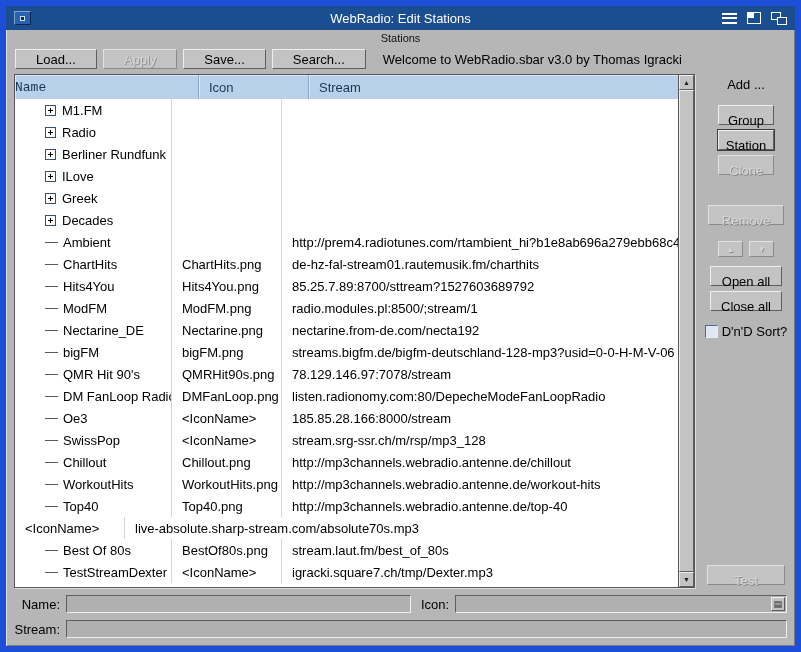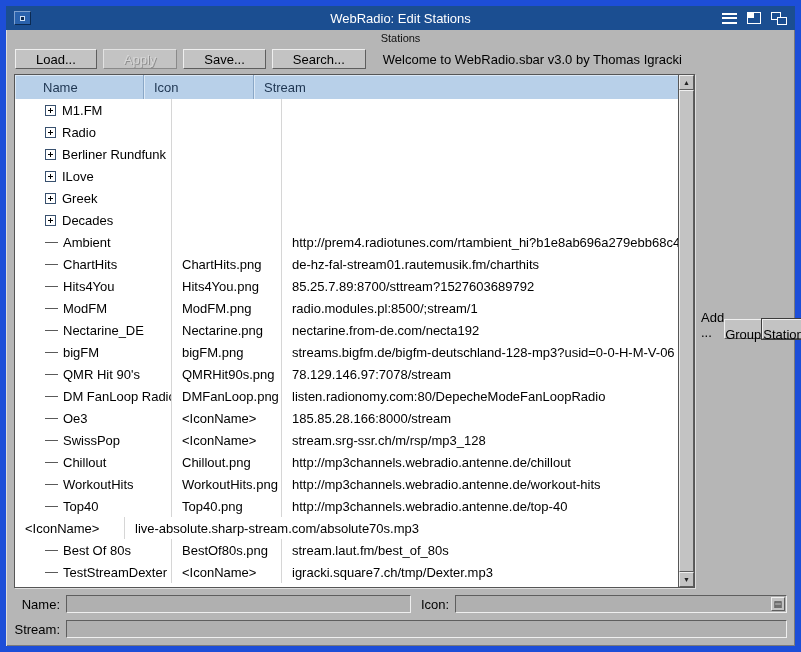--- a/index.html
+++ b/index.html
@@ -44,21 +44,21 @@
   .welcome{margin-left:11px;color:#000;}
 
   
   .main{flex:1;display:flex;padding:2px 4px 2px 8px;gap:6px;min-height:0;}
   .listbox{flex:1;display:flex;border:1px solid #565656;background:#fff;min-width:0;
     box-shadow:1px 1px 0 rgba(255,255,255,.55);}
   .table{flex:1;display:flex;flex-direction:column;min-width:0;overflow:hidden;background:#fff;}
   .thead{display:flex;height:24px;flex:0 0 auto;background:var(--list-header,#b8d0e9);}
   .th{display:flex;align-items:center;border-right:1px solid #8aa7c6;
     box-shadow:inset 1px 1px 0 #dcE9f6;color:#1d3450;overflow:hidden;white-space:nowrap;}
-  .th.c-name{width:129px;padding-left:28px;}
+  .th.c-name{width:184px;font-family:Liberation Mono, monospace;}
   .th.c-icon{width:110px;padding-left:10px;}
   .th.c-stream{flex:1;padding-left:10px;border-right:none;}
   .tr{display:flex;height:22px;flex:0 0 auto;cursor:default;}
   .td{display:flex;align-items:center;overflow:hidden;white-space:nowrap;border-right:1px solid #d6d6d6;}
   .td.c-name{width:157px;padding-left:30px;}
   .td.c-icon{width:110px;padding-left:10px;}
   .td.c-stream{flex:1;padding-left:10px;border-right:none;}
   .toggle{width:11px;height:11px;border:1px solid #38506e;background:#fff;position:relative;
     margin-right:6px;flex:0 0 auto;cursor:pointer;}
   .toggle::before{content:"";position:absolute;left:2px;right:2px;top:4px;height:1px;background:#000;}
@@ -67,21 +67,21 @@
 
   
   .vscroll{width:16px;flex:0 0 auto;display:flex;flex-direction:column;border-left:1px solid #565656;background:#9b9b9b;}
   .sbtn{height:15px;flex:0 0 auto;background:var(--button-bg,#c3c3c3);border:1px solid;
     border-color:#efefef #5e5e5e #5e5e5e #efefef;display:flex;align-items:center;justify-content:center;
     font-size:7px;color:#222;line-height:1;cursor:pointer;}
   .track{flex:1;display:flex;background:#9b9b9b;}
   .knob{flex:1;background:var(--button-bg,#c3c3c3);border:1px solid;border-color:#efefef #5e5e5e #5e5e5e #efefef;cursor:pointer;}
 
   
-  .rightpanel{width:90px;flex:0 0 auto;display:flex;flex-direction:row;align-items:center;padding:2px 0;}
+  .rightpanel{width:90px;flex:0 0 auto;display:flex;flex-direction:column;align-items:center;padding:2px 0;}
   .addlabel{margin:1px 0 13px;color:#000;}
   .rightpanel .btn{padding:7px 0;text-align:center;margin-bottom:5px;}
   .w56{width:56px;} .w64{width:76px;} .w72{width:72px;} .w78{width:78px;}
   .btn.default{outline:1px solid #3c3c3c;}
   .gap-top{margin-top:25px !important;}
   .sortrow{display:flex;gap:6px;margin:11px 0 9px;}
   .btn.sort{width:25px;height:16px;padding:0;font-size:8px;display:flex;align-items:center;justify-content:center;margin-bottom:0;}
   .check{display:flex;align-items:center;gap:4px;margin-top:8px;cursor:pointer;align-self:center;}
   .checkbox{width:13px;height:13px;flex:0 0 auto;background:#dfe7f0;border:1px solid;
     border-color:#4f6c8c #e8eef5 #e8eef5 #4f6c8c;}

